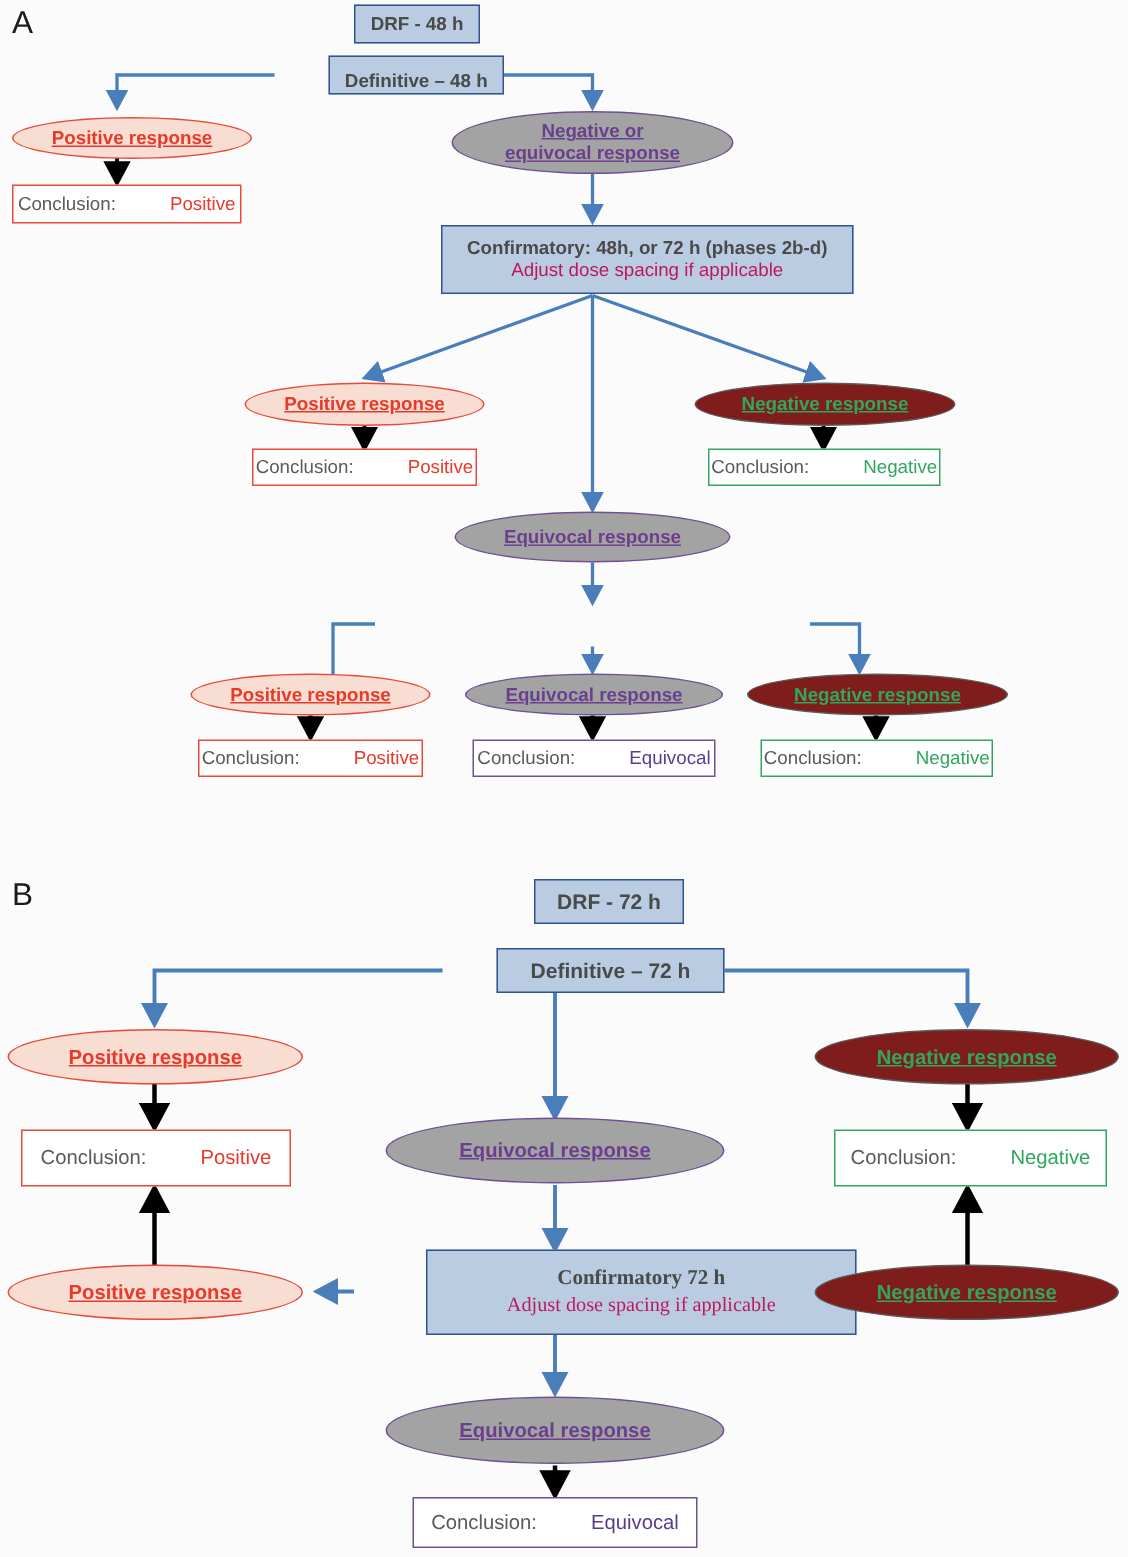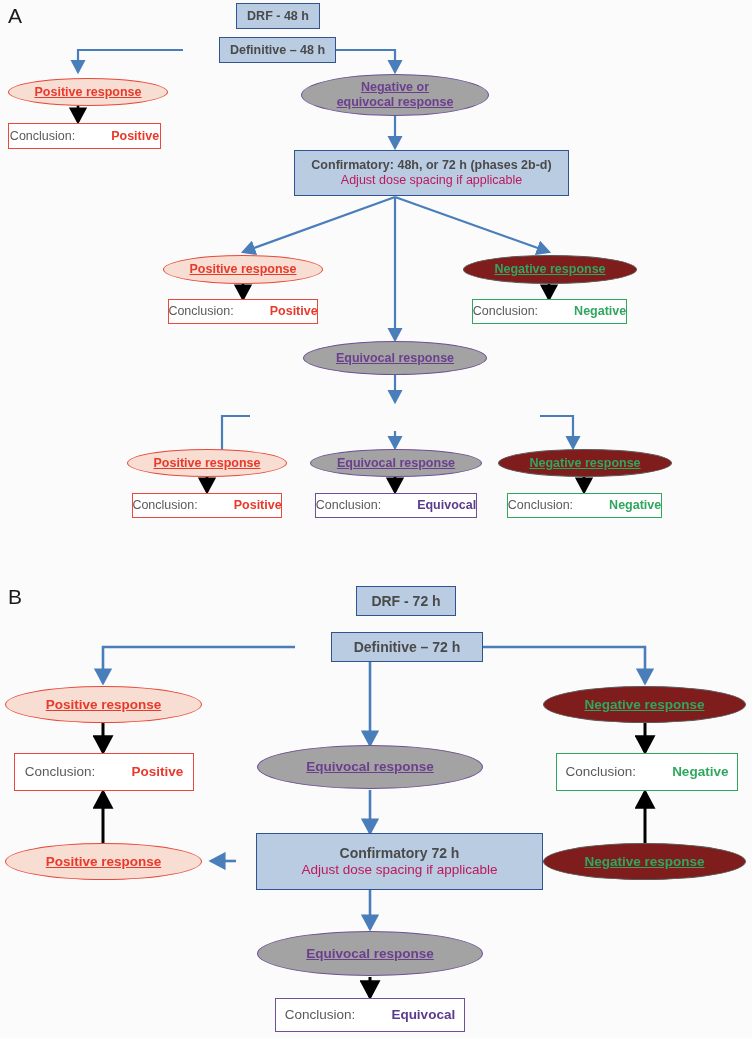--- a/index.html
+++ b/index.html
@@ -73,21 +73,21 @@
   .cbox{
     background:#ffffff;
     font-size:12.5px;
     color:#5a5a5a;
     font-weight:normal;
     flex-direction:row;
   }
   .cbox.pos{border:1.6px solid #e8493a;}
   .cbox.equi{border:1.6px solid #6f4f96;}
   .cbox.neg{border:1.6px solid #2fa75f;}
-  .cbox .kw{font-weight:bold;padding-left:4px;margin-left:32px;}
+  .cbox .kw{font-weight:normal;padding-left:4px;margin-left:32px;}
   .cbox.pos .kw{color:#e8392b;}
   .cbox.equi .kw{color:#5b3b8c;}
   .cbox.neg .kw{color:#2fa75f;}
   
   .panel-letter{
     position:absolute;
     font-size:21px;
     color:#1a1a1a;
     font-weight:normal;
     font-family:"Liberation Sans","DejaVu Sans",sans-serif;
@@ -170,21 +170,21 @@
       <path d="M370,977 L370,997" marker-end="url(#abk)"></path>
     </g>
   </svg>
 
   <div class="panel-letter" style="left:8px;top:4px;">A</div>
 
   <div class="node pbox" style="left:200px;top:3px;width:84px;height:26px;">
     <span>DRF - 48 h</span>
   </div>
 
-  <div class="node pbox" style="left:183px;top:37px;width:117px;height:26px;">
+  <div class="node pbox" style="left:183px;top:37px;width:117px;height:26px;justify-content:flex-end;">
     <span>Definitive – 48 h</span>
   </div>
 
   <div class="node ell pos" style="left:8px;top:78px;width:160px;height:28px;">
     <span>Positive response</span>
   </div>
 
   <div class="node ell equi" style="left:301px;top:74px;width:188px;height:42px;">
     <span>Negative or</span>
     <span>equivocal response</span>
@@ -275,21 +275,21 @@
   <div class="node cbox pos" style="left:14px;top:753px;width:180px;height:38px;font-size:13.5px;">
     <span>Conclusion:</span>
     <span class="kw">Positive</span>
   </div>
 
   <div class="node cbox neg" style="left:556px;top:753px;width:182px;height:38px;font-size:13.5px;">
     <span>Conclusion:</span>
     <span class="kw">Negative</span>
   </div>
 
-  <div class="node pbox" style="left:220px;top:833px;width:287px;height:57px;font-size:14px;">
+  <div class="node pbox" style="left:248px;top:833px;width:287px;height:57px;font-size:14px;font-family:Liberation Serif, serif;">
     <span>Confirmatory 72 h</span>
     <span class="sub" style="font-size:13.5px;">Adjust dose spacing if applicable</span>
   </div>
 
   <div class="node ell pos" style="left:5px;top:843px;width:197px;height:37px;font-size:13.5px;">
     <span>Positive response</span>
   </div>
 
   <div class="node ell neg" style="left:543px;top:843px;width:203px;height:37px;font-size:13.5px;">
     <span>Negative response</span>

